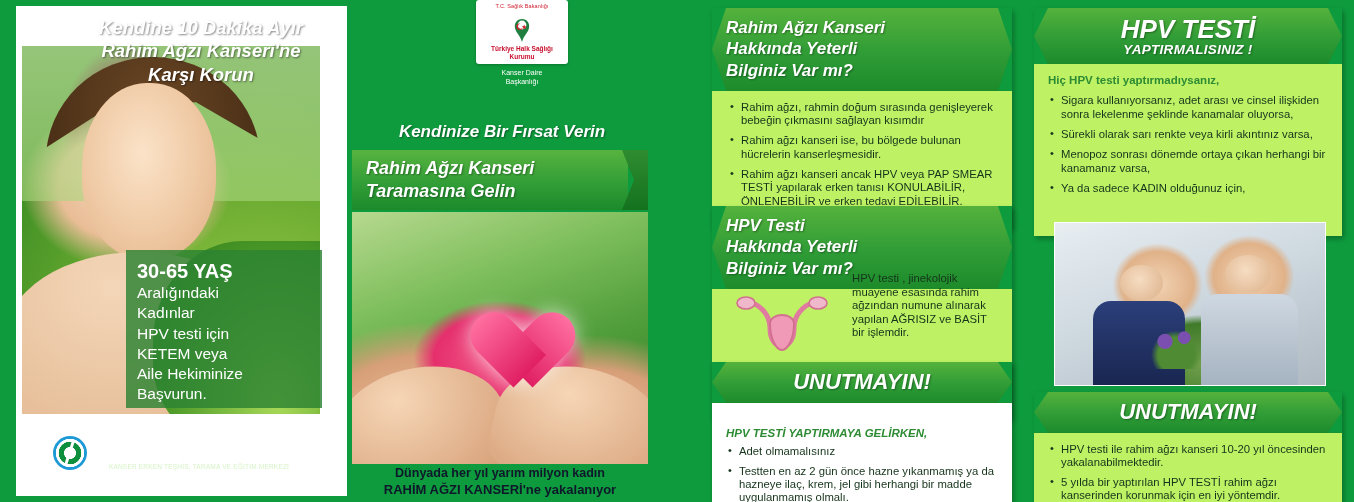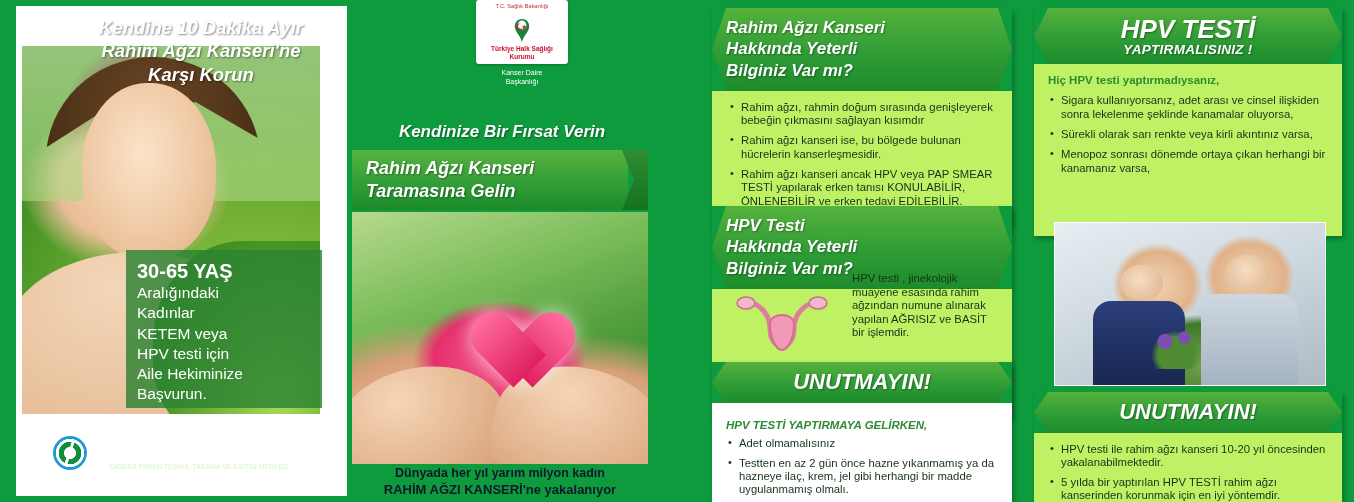--- a/index.html
+++ b/index.html
@@ -169,21 +169,21 @@
   #box2{left:712px;top:206px;width:300px;}
   #box2 .body{min-height:108px;}
   #hpvInfo{
     position:absolute;left:852px;top:272px;width:142px;font-size:11.3px;color:#15331a;line-height:1.2;
   }
   #uterus{
     position:absolute;left:722px;top:276px;width:120px;height:80px;
   }
   #box3{left:712px;top:362px;width:300px;}
   #box3 .head{font-size:22px;text-align:center;font-style:italic;padding:6px 0 7px 0;}
-  #box3 .sub{color:#2d8b34;font-weight:bold;font-style:italic;font-size:11.5px;margin:6px 0 6px 0;}
+  #box3 .sub{color:#2d8b34;font-weight:bold;font-style:italic;font-size:11.5px;margin:14px 0 6px 0;}
   #box3 .body{min-height:92px;background:#ffffff;}
 
   
   #box4{left:1034px;top:8px;width:308px;}
   #box4 .head{font-size:26px;text-align:center;line-height:1.02;padding:8px 0 8px 0;}
   #box4 .head .sm{font-size:13.5px;display:block;font-weight:bold;letter-spacing:.3px;}
   #box4 .body{min-height:150px;}
   #box4 .intro{color:#2d8b34;font-weight:bold;font-size:11.5px;margin-bottom:8px;}
   #rightPhoto{
     position:absolute;left:1054px;top:222px;width:270px;height:162px;overflow:hidden;
@@ -223,22 +223,22 @@
   </div>
   <div id="leftTitle">
     <span style="white-space:pre-line">Kendine 10 Dakika Ayır
 Rahim Ağzı Kanseri'ne
 Karşı Korun</span>
   </div>
   <div id="leftGreenBox">
     <div class="big">30-65 YAŞ</div>
     <div class="rest">Aralığındaki</div>
     <div class="rest">Kadınlar</div>
+    <div class="rest">HPV testi için</div>
     <div class="rest">KETEM veya</div>
-    <div class="rest">HPV testi için</div>
     <div class="rest">Aile Hekiminize</div>
     <div class="rest">Başvurun.</div>
   </div>
   <div id="leftSlogan">HAYATINIZ BİZİM İÇİN DEĞERLİDİR</div>
 </div>
 
 <div id="ketemBlock" style="left:16px;top:436px;" class="panel">
   <div class="logo-row">
     <span class="ring"></span>
     <span>
@@ -345,20 +345,21 @@
     <span class="notch-r"></span>
     <span style="position:relative">HPV TESTİ</span>
     <span class="sm">YAPTIRMALISINIZ !</span>
   </div>
   <div class="body">
     <div class="intro">Hiç HPV testi yaptırmadıysanız,</div>
     <ul>
       <li>Sigara kullanıyorsanız, adet arası ve cinsel ilişkiden sonra lekelenme şeklinde kanamalar oluyorsa,</li>
       <li>Sürekli olarak sarı renkte veya kirli akıntınız varsa,</li>
       <li>Menopoz sonrası dönemde ortaya çıkan herhangi bir kanamanız varsa,</li>
+      <li>Ya da sadece KADIN olduğunuz için,</li>
     </ul>
   </div>
 </div>
 
 <div id="rightPhoto" class="panel">
   <div class="p1"></div>
   <div class="p2"></div>
   <div class="h1"></div>
   <div class="h2"></div>
   <div class="flower"></div>

